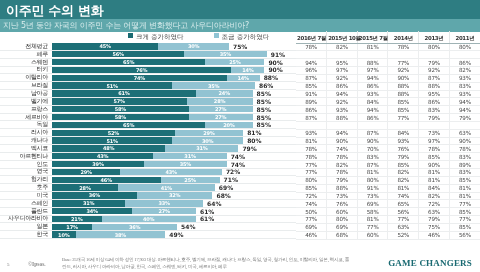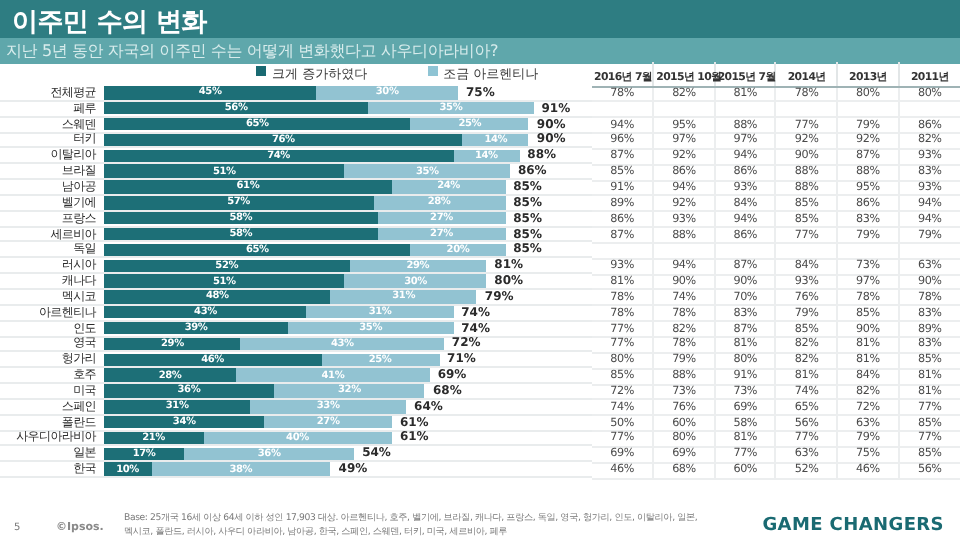--- a/index.html
+++ b/index.html
@@ -110,21 +110,21 @@
     height: 7.85px; text-align: center;
     border-bottom: 0.5px solid #eceeef;
     border-left: 0.5px solid #eceeef;
     letter-spacing: -0.2px;
   }
   .tbl td:first-child { border-left: none; }
 
   
   .footer {
     position: absolute; left: 0; bottom: 0;
-    width: 480px; height: 24px;
+    width: 480px; height: 24px; font-family: Liberation Serif, serif;
   }
   .pg-num {
     position: absolute; left: 7px; bottom: 5px;
     font-size: 5px; color: #777;
   }
   .ipsos-mark {
     position: absolute; left: 28px; bottom: 5px;
     font-size: 5.5px; color: #8a8a8a; font-weight: bold;
   }
   .base-note {
@@ -149,21 +149,21 @@
   <div class="hdr-sub-bar"></div>
   <div class="hdr-sub">지난 5년 동안 자국의 이주민 수는 어떻게 변화했다고 사우디아라비아?</div>
 
   <div class="legend">
     <div class="legend-item">
       <span class="legend-swatch big"></span>
       <span class="legend-label">크게 증가하였다</span>
     </div>
     <div class="legend-item">
       <span class="legend-swatch small"></span>
-      <span class="legend-label">조금 아르헨티나</span>
+      <span class="legend-label">조금 증가하였다</span>
     </div>
   </div>
 
   <div class="chart-pane">
       <div class="row">
         <div class="row-label">전체평균</div>
         <div class="row-bars">
           <div class="seg big" style="width: 106.2px;">
             <span class="seg-val">45%</span>
           </div>

